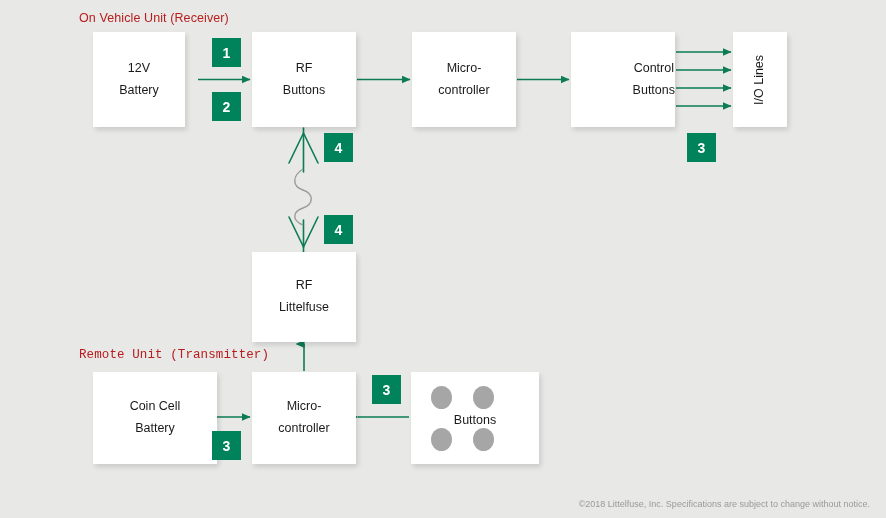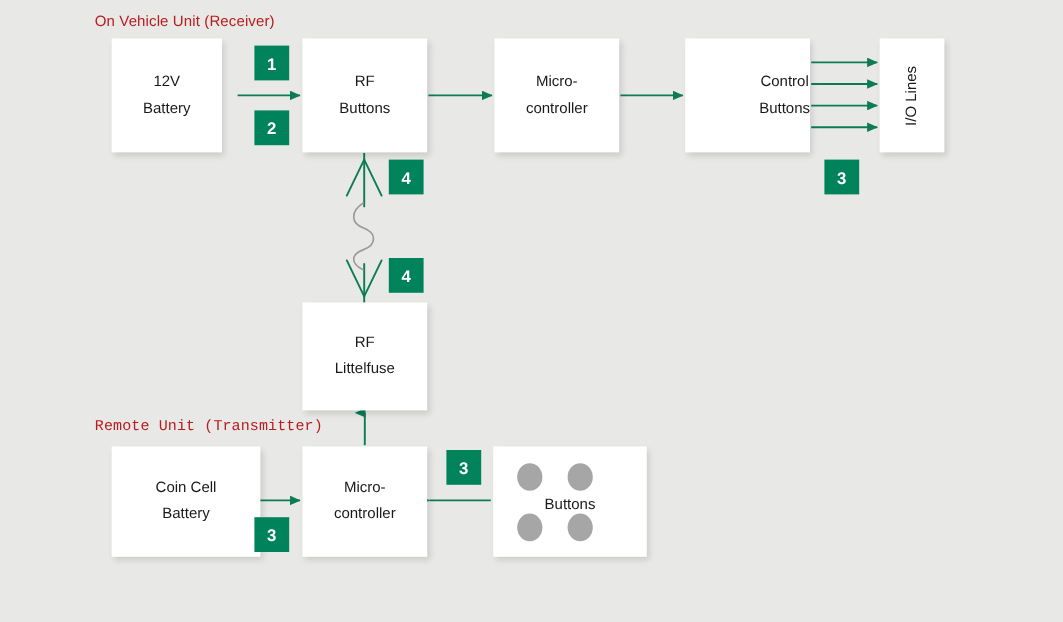--- a/index.html
+++ b/index.html
@@ -244,14 +244,15 @@
   </div>
 
   <div class="badge" id="badge-1">1</div>
   <div class="badge" id="badge-2">2</div>
   <div class="badge" id="badge-3a">3</div>
   <div class="badge" id="badge-4a">4</div>
   <div class="badge" id="badge-4b">4</div>
   <div class="badge" id="badge-3b">3</div>
   <div class="badge" id="badge-3c">3</div>
 
+  <div id="footer">©2018 Littelfuse, Inc. Specifications are subject to change without notice.</div>
 
 </div>
 
 </body></html>

